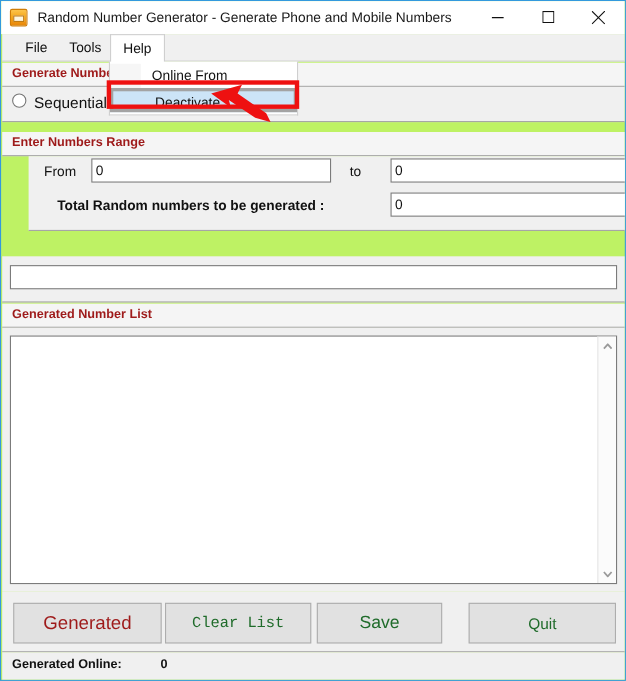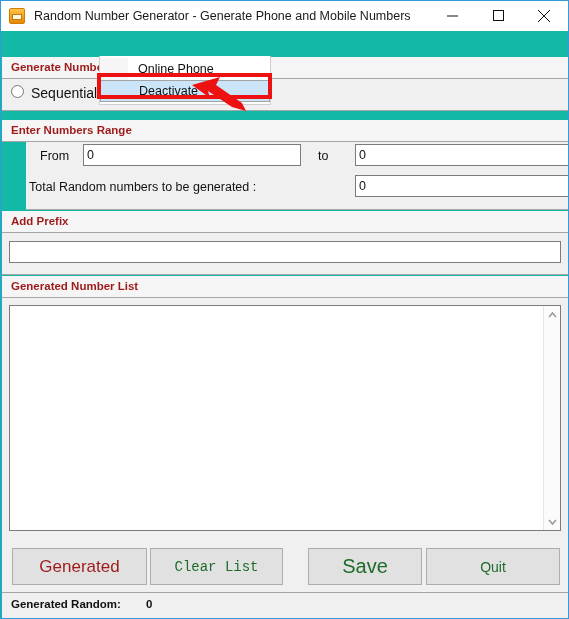--- a/index.html
+++ b/index.html
@@ -13,21 +13,21 @@
     font-family: "Liberation Sans", sans-serif;
     -webkit-font-smoothing: antialiased;
   }
 
   #app-window {
     position: relative;
     width: 569px;
     height: 619px;
     box-sizing: border-box;
     border: 1px solid #3399dd;
-    background: #14b8a6;
+    background: #bef264;
     overflow: hidden;
   }
 
   
   #title-bar {
     position: absolute;
     left: 0; top: 0;
     width: 567px;
     height: 30px;
     background: #ffffff;
@@ -130,21 +130,21 @@
     position: relative;
   }
   .menu-item .gutter {
     position: absolute;
     left: 0; top: 0;
     width: 28px; height: 22px;
     background: #f6f6f6;
   }
   .menu-item.selected {
     background: #cce4f7;
-    border: 1px solid #a3a3a3;
+    border: 3px solid #a3a3a3;
     height: 22px;
     line-height: 20px;
   }
   .menu-item.selected .gutter { background: transparent; }
 
   
   .group-header {
     position: absolute;
     left: 1px;
     width: 566px;
@@ -227,21 +227,21 @@
   .lbl {
     position: absolute;
     font-size: 12.5px;
     color: #111111;
     white-space: nowrap;
   }
   #lbl-from   { left: 14px;  top: 7px; }
   #inp-from   { left: 57px;  top: 2px;  width: 218px; }
   #lbl-to     { left: 292px; top: 7px; }
   #inp-to     { left: 329px; top: 2px;  width: 228px; }
-  #lbl-total  { left: 3px;   top: 38px; }
+  #lbl-total  { left: 26px;   top: 38px; font-weight: bold; }
   #inp-total  { left: 329px; top: 33px; width: 228px; }
 
   #inp-prefix {
     left: 7px; top: 8px; width: 552px;
   }
 
   
   #list-box {
     position: absolute;
     left: 7px; top: 7px;
@@ -291,21 +291,21 @@
     border: 1px solid #adadad;
     box-sizing: border-box;
     font-family: "Liberation Sans", sans-serif;
     display: flex;
     align-items: center;
     justify-content: center;
     white-space: nowrap;
   }
   #btn-generate  { left: 10px;  width: 135px; font-size: 17px; color: #9e1a1a; }
   #btn-clearlist { left: 148px; width: 133px; font-size: 14px; color: #1f6b2a; font-family: Liberation Mono, monospace; }
-  #btn-save      { left: 286px; width: 114px; font-size: 20px; color: #1f6b2a; margin-left: 20px; }
+  #btn-save      { left: 286px; width: 114px; font-size: 16px; color: #1f6b2a; }
   #btn-quit      { left: 424px; width: 134px; font-size: 14px; color: #1f6b2a; }
 
   
   #status-bar {
     position: absolute;
     left: 1px; top: 592px;
     width: 566px; height: 25px;
     background: #f0f0f0;
     box-sizing: border-box;
   }
@@ -361,20 +361,25 @@
         </svg>
     </div>
     <div class="win-btn" id="btn-close">
       <svg width="12" height="12" viewBox="0 0 12 12">
           <line x1="0" y1="0" x2="12" y2="12" stroke="#101010" stroke-width="1"></line>
           <line x1="12" y1="0" x2="0" y2="12" stroke="#101010" stroke-width="1"></line>
         </svg>
     </div>
   </div>
 
+  <div id="menu-bar">
+    <div class="menu-top" id="menu-file">File</div>
+    <div class="menu-top" id="menu-tools">Tools</div>
+    <div class="menu-top" id="menu-help">Help</div>
+  </div>
 
   <div class="group-header" id="grp-generate-header">Generate Numbers</div>
   <div class="group-body" id="grp-generate-body">
     <div class="radio-item" id="radio-sequential">
       <span class="radio-mark"></span>
       <span>Sequential</span>
     </div>
     <div class="radio-item" id="radio-random">
       <span class="radio-mark checked"></span>
       <span>Random</span>
@@ -384,21 +389,20 @@
   <div class="group-header" id="grp-range-header">Enter Numbers Range</div>
   <div class="group-body" id="grp-range-body">
     <span class="lbl" id="lbl-from">From</span>
     <input class="txt" id="inp-from" type="text" value="0" style="">
     <span class="lbl" id="lbl-to">to</span>
     <input class="txt" id="inp-to" type="text" value="0" style="">
     <span class="lbl" id="lbl-total">Total Random numbers to be generated :</span>
     <input class="txt" id="inp-total" type="text" value="0" style="">
   </div>
 
-  <div class="group-header" id="grp-prefix-header">Add Prefix</div>
   <div class="group-body" id="grp-prefix-body">
     <input class="txt" id="inp-prefix" type="text" value="" style="">
   </div>
 
   <div class="group-header" id="grp-list-header">Generated Number List</div>
   <div class="group-body" id="grp-list-body">
     <div id="list-box">
       <div id="list-scroll">
         <div class="scroll-arrow" id="scroll-up">
           <svg width="9" height="6" viewBox="0 0 9 6">
@@ -415,28 +419,28 @@
   </div>
 
   <div id="button-row">
     <div class="btn" id="btn-generate">Generated</div>
     <div class="btn" id="btn-clearlist">Clear List</div>
     <div class="btn" id="btn-save">Save</div>
     <div class="btn" id="btn-quit">Quit</div>
   </div>
 
   <div id="status-bar">
-    <span id="status-label">Generated Random:</span>
+    <span id="status-label">Generated Online:</span>
     <span id="status-value">0</span>
   </div>
 
   <div id="help-dropdown">
     <div class="menu-item">
       <span class="gutter"></span>
-      <span>Online Phone</span>
+      <span>Online From</span>
     </div>
     <div class="menu-item selected">
       <span class="gutter"></span>
       <span>Deactivate</span>
     </div>
   </div>
 
   <div id="annot-box"></div>
   <svg id="annot-arrow" viewBox="0 0 110 40">
     <polygon points="6,14 34,6 30,14 56,32 60,40 46,36 22,20 24,27" fill="#ee1111"></polygon>

